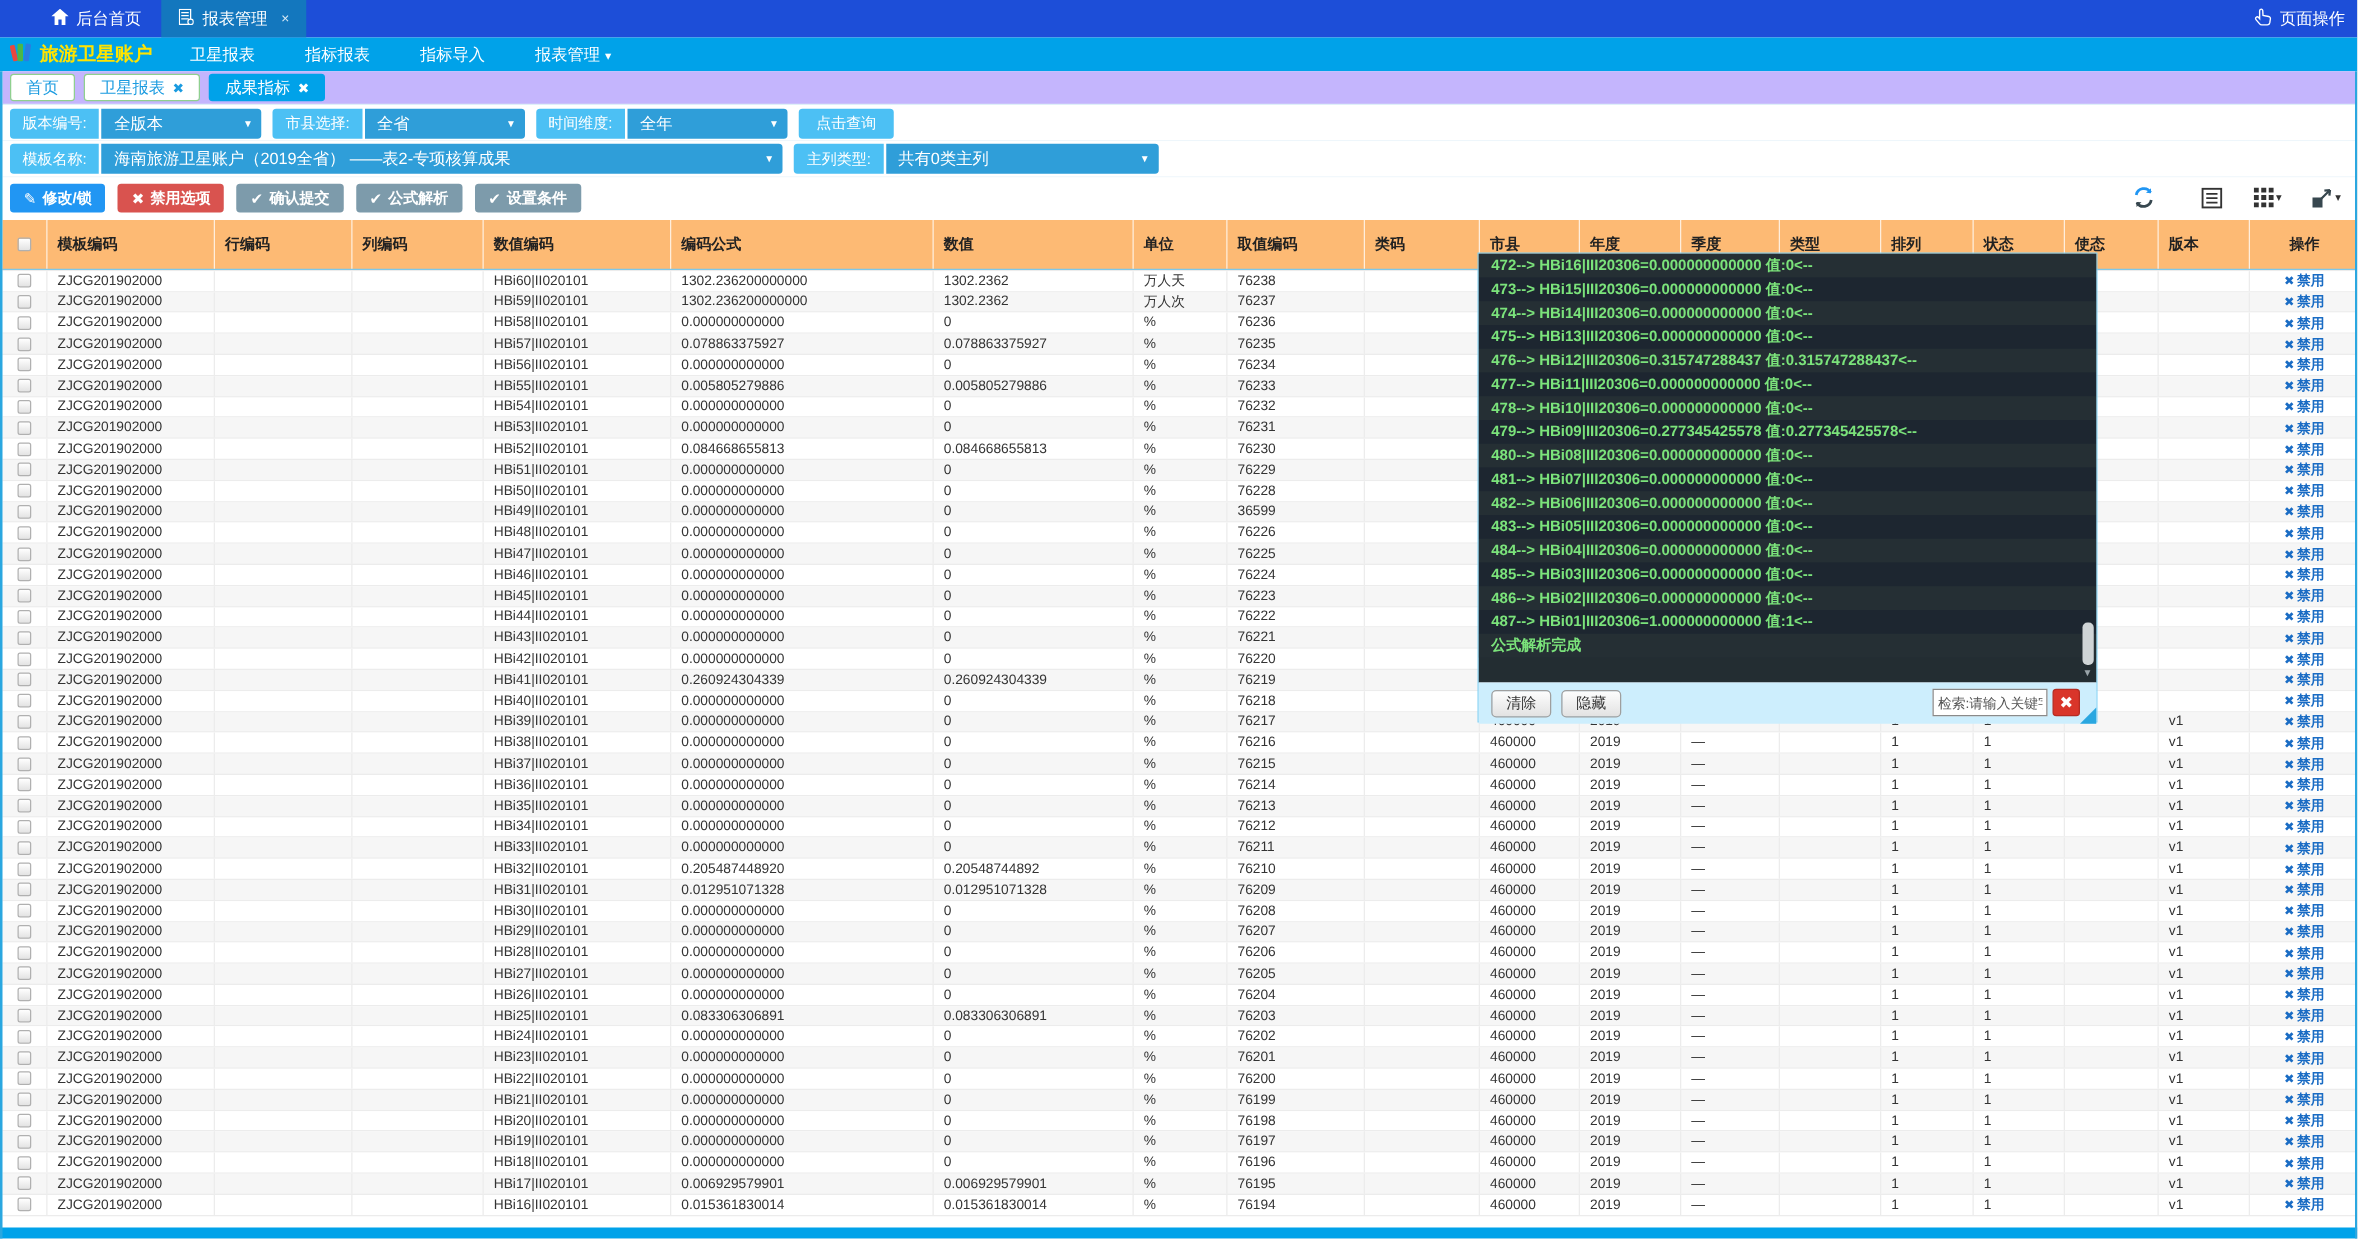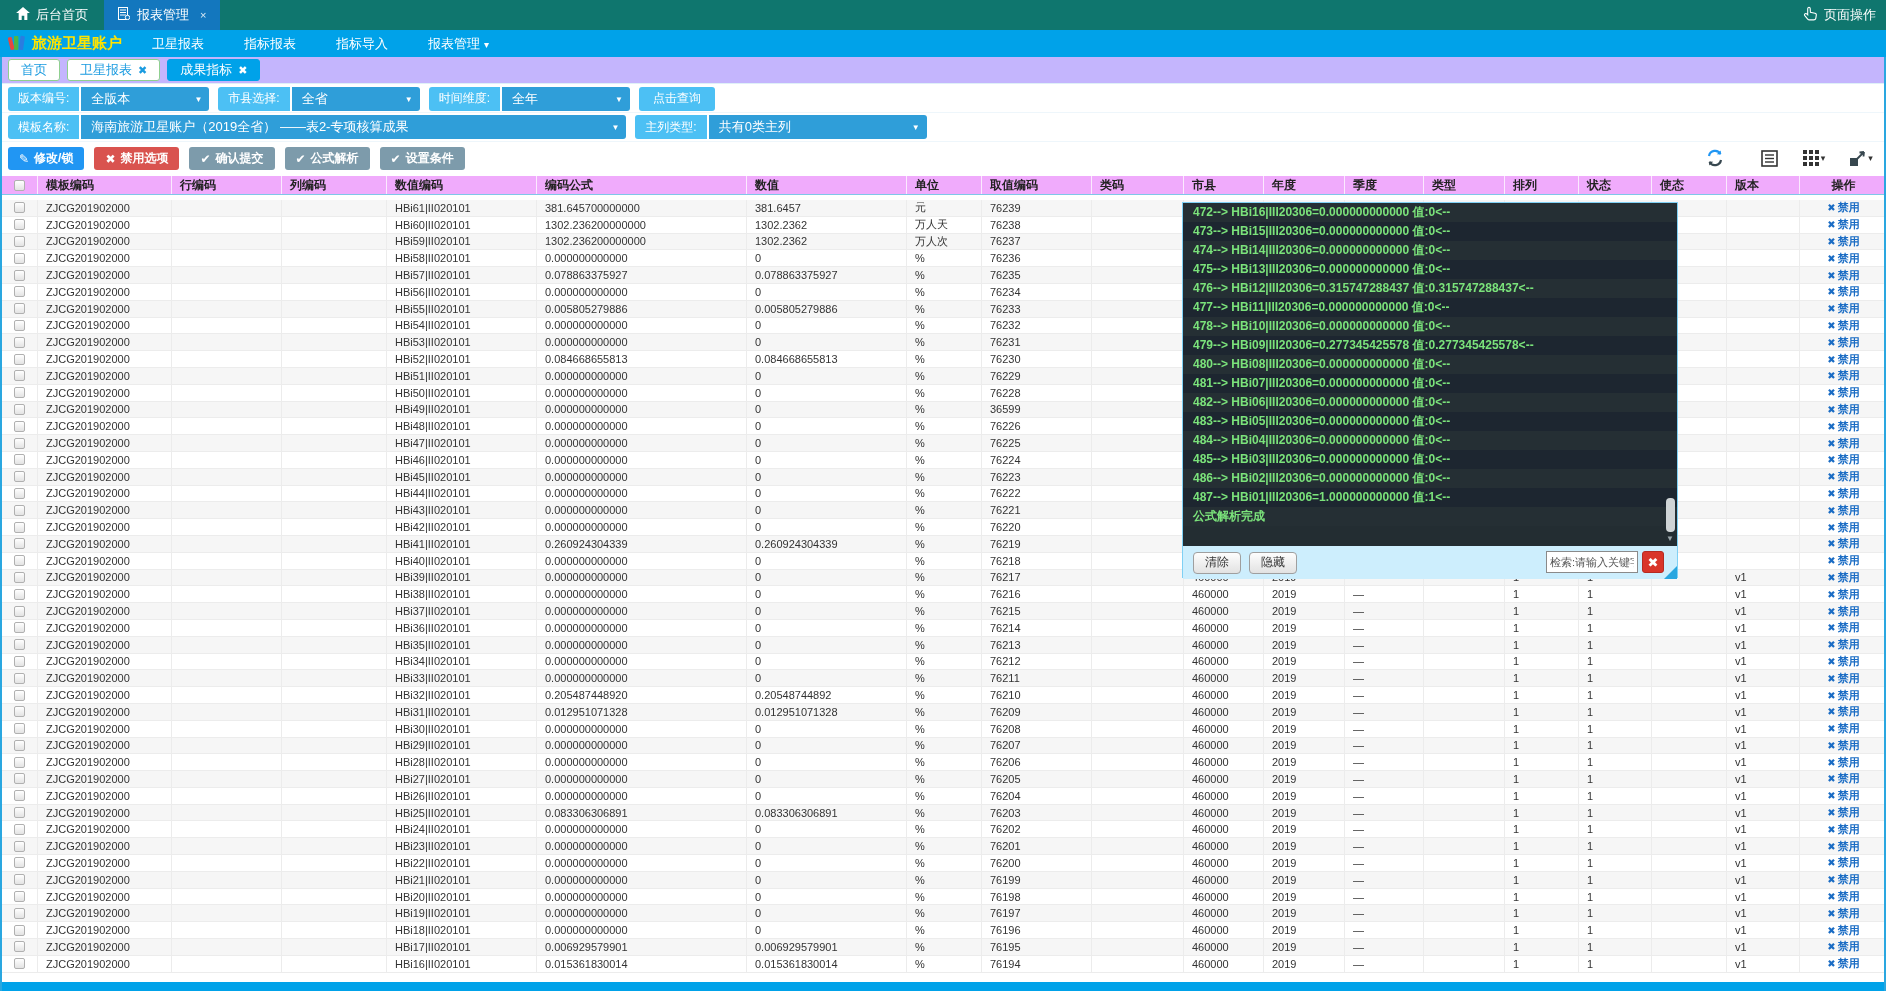--- a/index.html
+++ b/index.html
@@ -1,21 +1,21 @@
 <!DOCTYPE html>
 <html><head>
 <meta charset="utf-8">
 <style>
   * { margin:0; padding:0; box-sizing:border-box; }
   html,body { background:#e8e8e8; }
   body { font-family:"Liberation Sans","DejaVu Sans",sans-serif; }
   .page { position:relative; width:1886px; height:991px; background:#fff; overflow:hidden; }
 
   
-  .topbar { position:absolute; left:0; top:0; width:100%; height:30px; background:#0f766e; color:#fff; display:flex; align-items:center; font-size:13px; }
+  .topbar { position:absolute; left:0; top:0; width:100%; height:30px; background:#1d4ed8; color:#fff; display:flex; align-items:center; font-size:13px;padding-left:25px; }
   .tb-home { display:flex; align-items:center; gap:6px; padding:0 16px; height:30px; }
   .tb-tab { display:flex; align-items:center; gap:7px; padding:0 14px; height:30px; background:#1377be; }
   .tb-tab .x { font-size:11px; opacity:.85; margin-left:4px; }
   .tb-right { position:absolute; right:10px; top:0; height:30px; display:flex; align-items:center; gap:6px; }
 
   
   .navbar { position:absolute; left:0; top:30px; width:100%; height:27px; background:#00a2e9; display:flex; align-items:center; color:#fff; font-size:13px; }
   .brand { display:flex; align-items:center; gap:6px; padding:0 10px 0 8px; font-size:15px; font-weight:bold; color:#ffe400; }
   .nav-item { padding:0 20px; cursor:pointer; white-space:nowrap; }
   .nav-item .caret { font-size:10px; margin-left:4px; }
@@ -48,21 +48,21 @@
   .tbtn.blue { background:#2196f3; } .tbtn.red { background:#d9534f; } .tbtn.slate { background:#7d9bab; }
   .tbtn .ic { font-size:12px; font-weight:normal; }
   .searchbox { position:absolute; left:1388px; top:4px; width:300px; height:25px; border:1px solid #ccc; border-radius:4px; font-size:13px; color:#444; padding:0 8px; outline:none; }
   .searchbox::placeholder { color:#999; }
   .ticon { position:absolute; top:5px; width:22px; height:22px; display:flex; align-items:center; justify-content:center; cursor:pointer; }
   .ticon svg { display:block; }
   .ticon .caret { font-size:9px; color:#333; margin-left:2px; }
 
   
   .g-head, .g-row { display:grid; grid-template-columns:36px 134px 110px 105px 150px 210px 160px 75px 110px 92px 80px 81px 79px 81px 74px 73px 75px 73px 88px; }
-  .g-head { position:absolute; left:2px; top:176px; width:1882px; height:19px; background:#f0abfc; border-bottom:1px solid #7fc7e8; z-index:5; }
+  .g-head { position:absolute; left:2px; top:176px; width:1882px; height:40px; background:#fdba74; border-bottom:1px solid #7fc7e8; z-index:5; }
   .g-head > div { display:flex; align-items:center; padding-left:8px; font-size:12px; font-weight:bold; color:#222; border-right:1px solid rgba(255,255,255,.75); overflow:hidden; white-space:nowrap; }
   .g-head > div.c { justify-content:center; padding-left:0; }
   .tbody { position:absolute; left:2px; top:200px; width:1882px; z-index:1; }
   .g-row { height:16.8px; background:#fff; border-bottom:1px solid #ececec; }
   .g-row.alt { background:#f6f6f6; }
   .g-row > div { display:flex; align-items:center; padding-left:8px; font-size:11px; color:#333; border-right:1px solid #ececec; overflow:hidden; white-space:nowrap; }
   .g-row > div.c { justify-content:center; padding-left:0; }
   .cb { width:11px; height:11px; border:1px solid #b0b0b0; border-radius:2px; background:linear-gradient(#fff,#e3e3e3); display:inline-block; cursor:pointer; }
   .act { color:#1a6cc4; font-weight:bold; font-size:11px; cursor:pointer; white-space:nowrap; }
   .act .ic { font-size:10px; margin-right:2px; }

